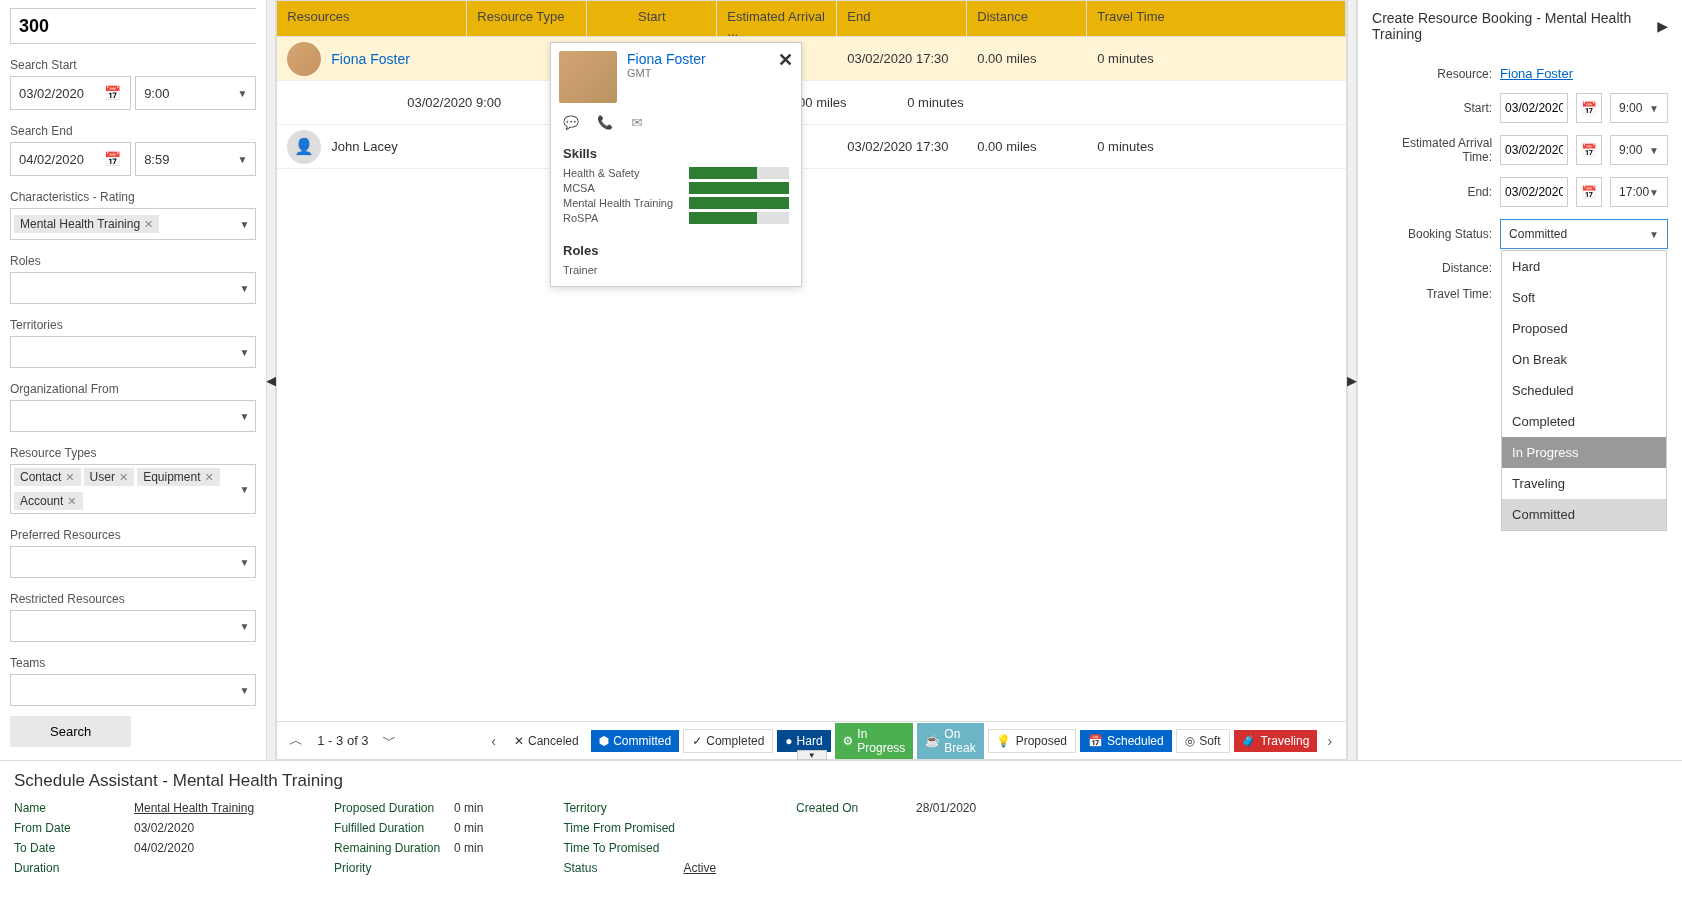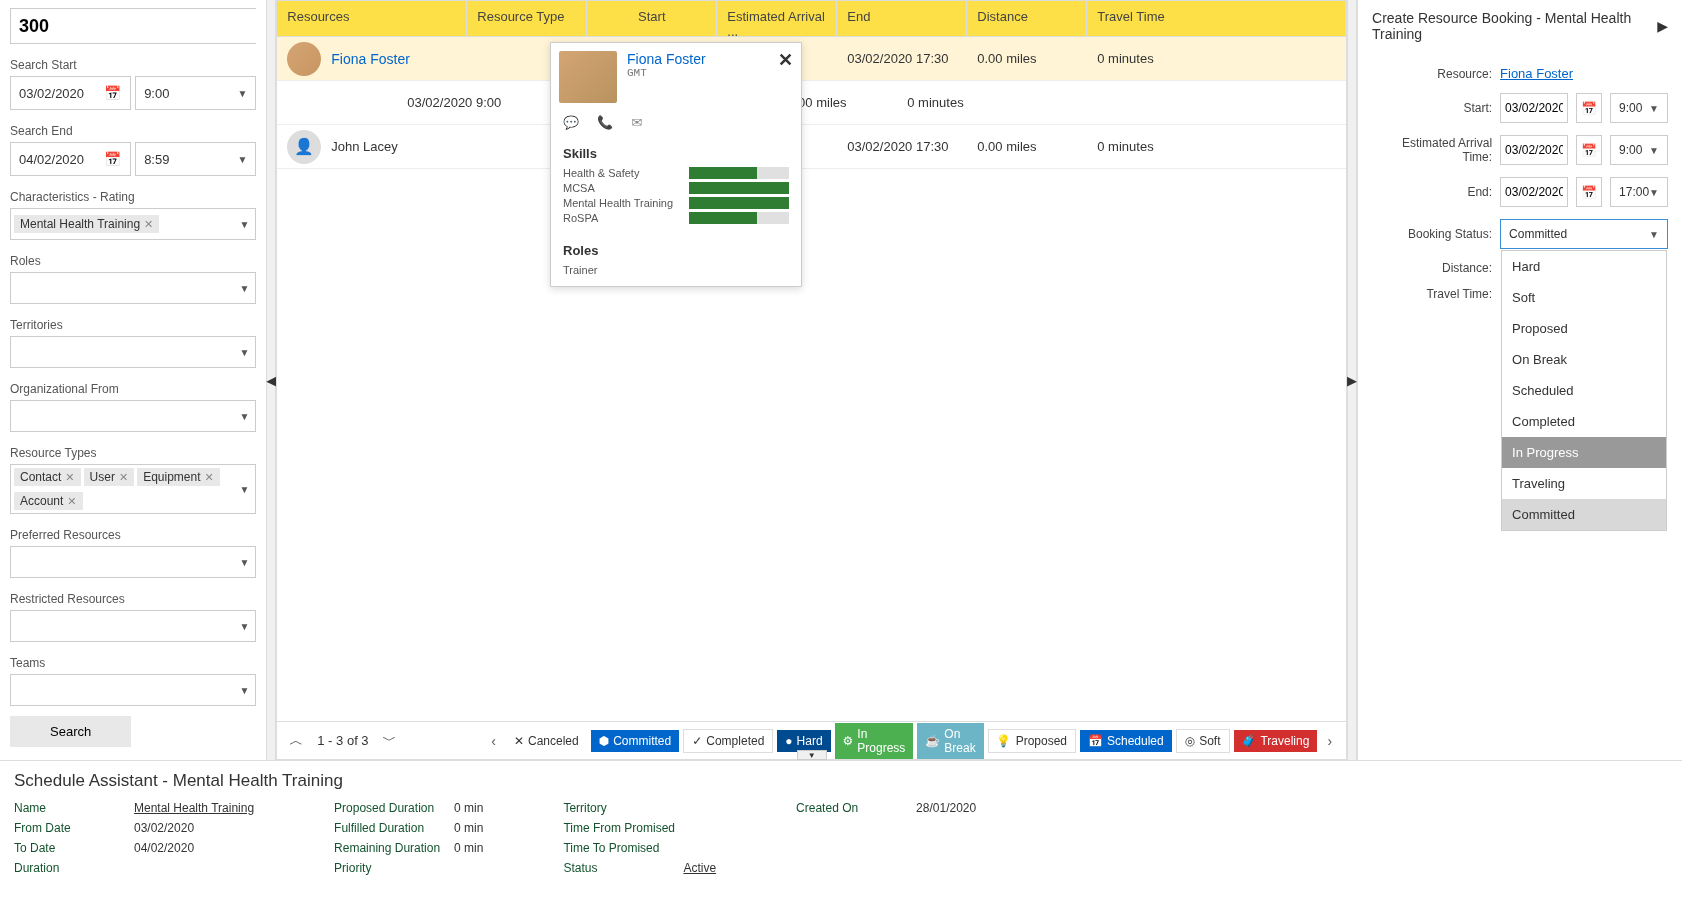--- a/index.html
+++ b/index.html
@@ -20,21 +20,21 @@
 .time-field { flex: 1; border: 1px solid #ccc; height: 34px; display: flex; align-items: center; justify-content: space-between; padding: 0 8px; }
 .chevron { font-size: 10px; color: #555; }
 .cal-icon { font-size: 14px; color: #555; }
 .tag-input { border: 1px solid #ccc; min-height: 32px; display: flex; flex-wrap: wrap; align-items: center; padding: 3px; gap: 3px; position: relative; }
 .tag { background: #e8e8e8; padding: 2px 6px; font-size: 12px; display: inline-flex; align-items: center; gap: 4px; }
 .tag-x { color: #888; cursor: pointer; font-size: 11px; }
 .dd-arrow { position: absolute; right: 6px; top: 50%; transform: translateY(-50%); font-size: 10px; color: #555; }
 .search-btn { background: #e8e8e8; border: none; padding: 8px 40px; font-size: 13px; float: right; margin-right: 20px; margin-top: 4px; }
 .collapse-handle { width: 10px; background: #f0f0f0; border-left: 1px solid #ddd; border-right: 1px solid #ddd; display: flex; align-items: center; justify-content: center; cursor: pointer; }
 .center-area { flex: 1; display: flex; flex-direction: column; border: 1px solid #ddd; }
-.table-head { display: flex; background: #fde047; border-bottom: 1px solid #ddd; height: 36px; }
+.table-head { display: flex; background: #eab308; border-bottom: 1px solid #ddd; height: 36px; }
 .th { padding: 8px 10px; font-size: 13px; color: #444; border-right: 1px solid #ddd; }
 .th.res { width: 190px; }
 .th.rt { width: 120px; }
 .th.st { width: 130px; text-align: center; }
 .th.ea { width: 120px; }
 .th.en { width: 130px; }
 .th.di { width: 120px; }
 .th.tt { flex: 1; }
 .row { display: flex; height: 44px; border-bottom: 1px solid #eee; align-items: center; }
 .row.sel { background: #fff4d6; }
@@ -78,21 +78,21 @@
 .status-dd { border: 1px solid #3b8dd6; height: 30px; flex: 1; display: flex; align-items: center; justify-content: space-between; padding: 0 8px; font-size: 12px; position: relative; }
 .dropdown-menu { position: absolute; top: 30px; left: 0; right: 0; background: #fff; border: 1px solid #ccc; z-index: 100; }
 .dd-item { padding: 8px 10px; font-size: 13px; cursor: pointer; }
 .dd-item.hov { background: #999; color: #fff; }
 .dd-item.sel2 { background: #d8d8d8; }
 .popover { position: absolute; left: 550px; top: 42px; width: 252px; background: #fff; border: 1px solid #ccc; box-shadow: 0 2px 8px rgba(0,0,0,0.15); z-index: 50; }
 .pop-head { display: flex; padding: 8px; gap: 10px; position: relative; }
 .pop-avatar { width: 58px; height: 52px; background: linear-gradient(135deg,#d4a574,#b8935f); border-radius: 2px; }
 .pop-close { position: absolute; right: 8px; top: 6px; font-size: 18px; font-weight: bold; cursor: pointer; }
 .pop-name { color: #0066cc; font-size: 14px; font-weight: 500; }
-.pop-tz { font-size: 11px; color: #777; font-family: Liberation Mono, monospace; }
+.pop-tz { font-size: 11px; color: #777; }
 .pop-icons { display: flex; gap: 18px; padding: 4px 12px 10px; color: #888; }
 .pop-section { padding: 6px 12px 10px; }
 .pop-h { font-size: 13px; font-weight: 600; margin-bottom: 6px; color: #333; }
 .skill-row { display: flex; justify-content: space-between; align-items: center; margin-bottom: 3px; }
 .skill-name { font-size: 11px; color: #555; }
 .skill-bar { width: 100px; height: 12px; background: #e0e0e0; position: relative; }
 .skill-fill { height: 100%; background: #2e7d32; }
 .bottom-panel { border-top: 1px solid #ddd; padding: 10px 14px; }
 .bp-title { font-size: 17px; color: #333; margin-bottom: 10px; }
 .bp-grid { display: flex; gap: 80px; }

